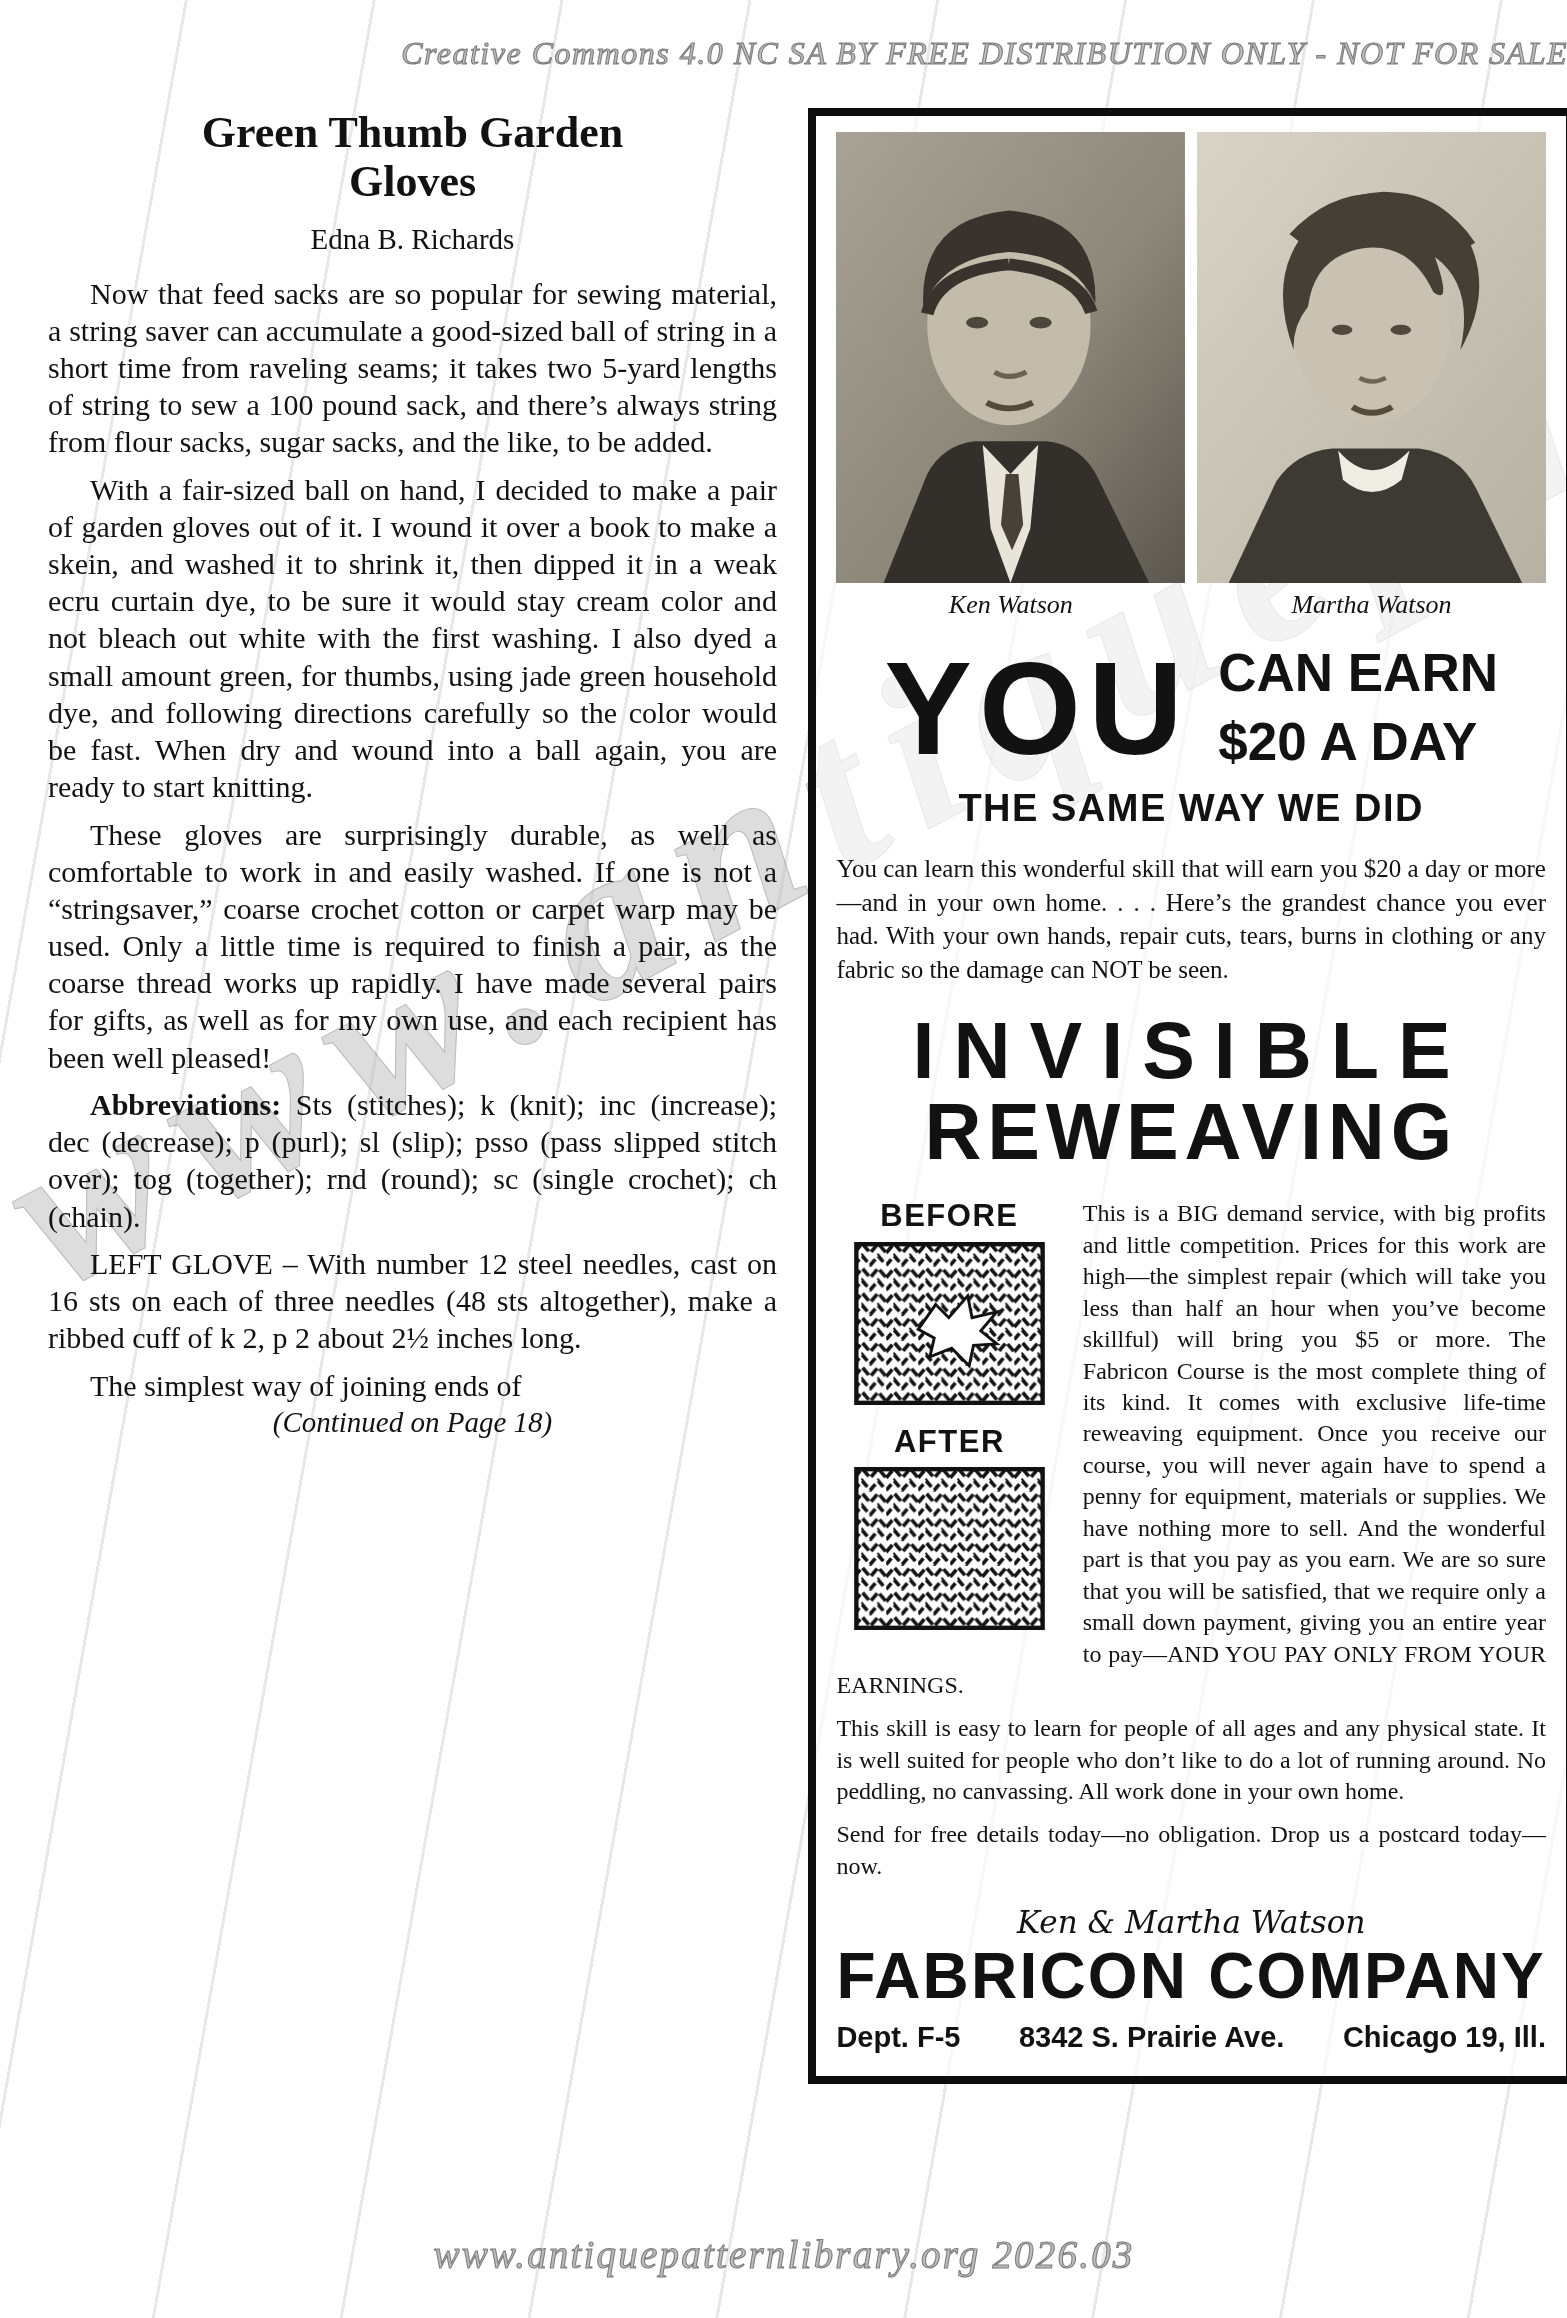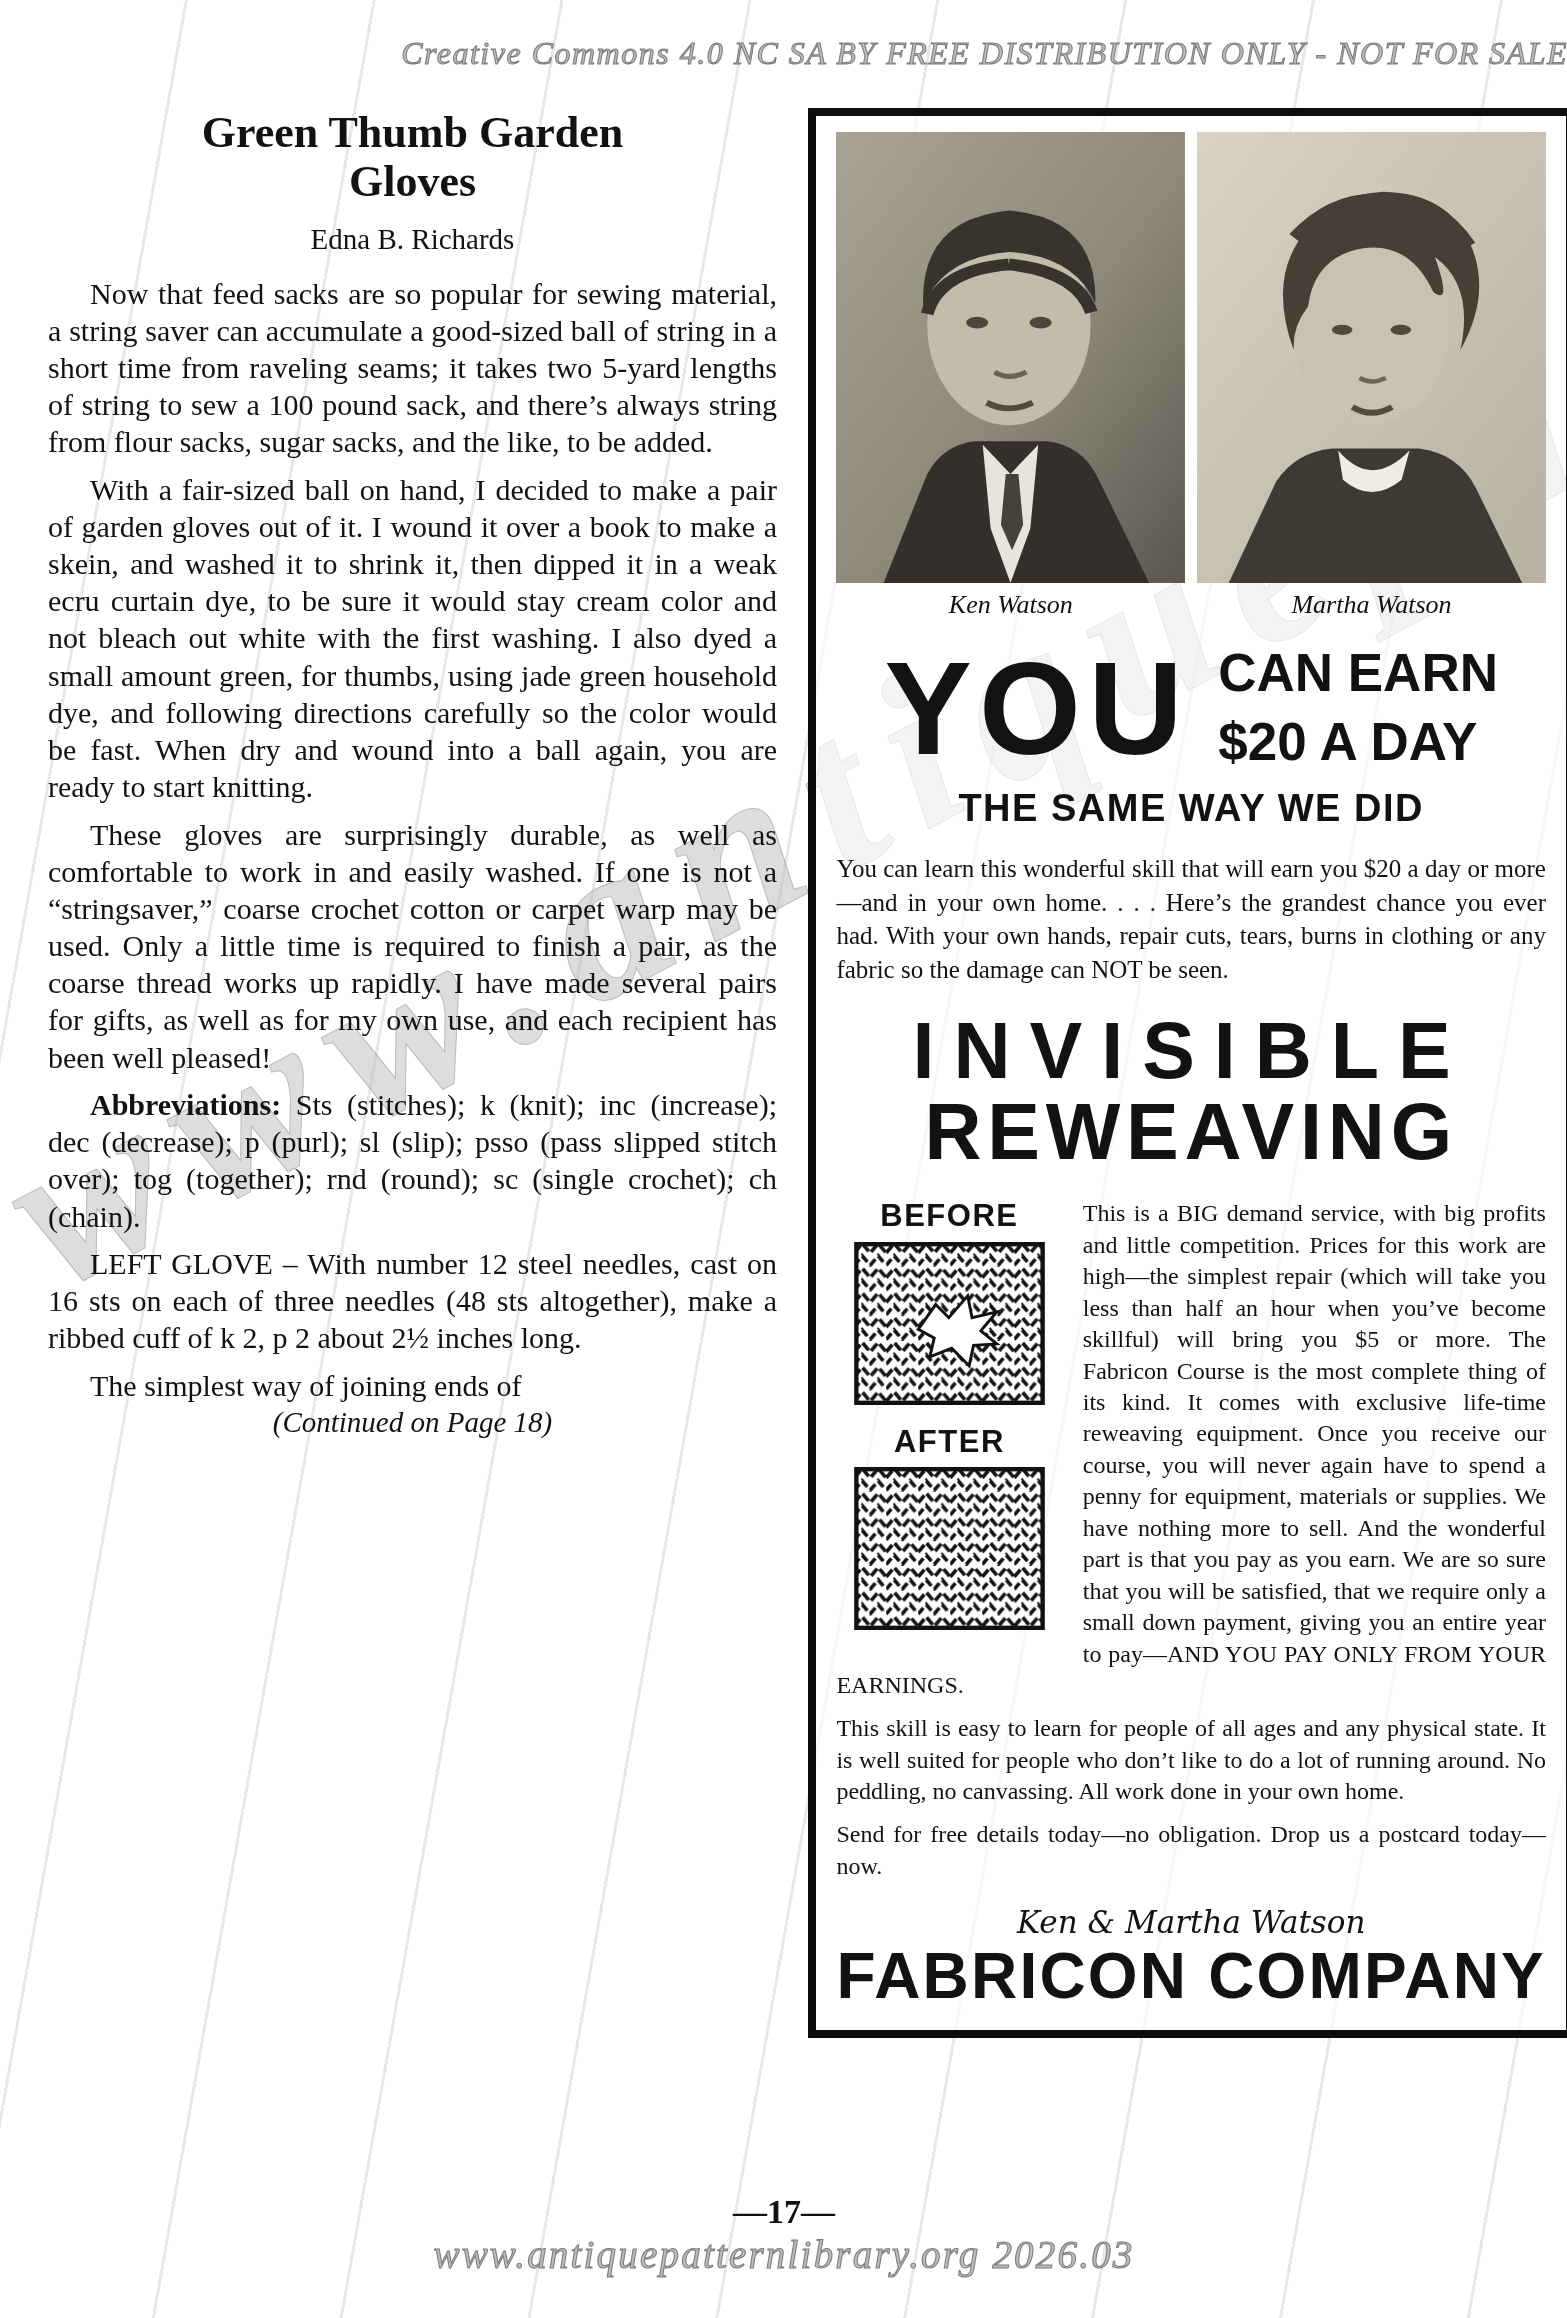--- a/index.html
+++ b/index.html
@@ -242,22 +242,26 @@
             <rect x="3" y="3" width="256" height="218" fill="url(#hb2)" stroke="#111" stroke-width="6"></rect>
           </svg>
         </div>
         <p class="ad-flow"><span>This is a BIG demand service, with big profits and little competition. Prices for this work are high—the simplest repair (which will take you less than half an hour when you’ve become skillful) will bring you $5 or more. The Fabricon Course is the most complete thing of its kind. It comes with exclusive life-time reweaving equipment. Once you receive our course, you will never again have to spend a penny for equipment, materials or supplies. We have nothing more to sell. And the wonderful part is that you pay as you earn. We are so</span> <span>sure that you will be satisfied, that we require only a small down payment, giving you an entire year to pay—AND YOU PAY ONLY FROM YOUR EARNINGS.</span></p>
         <p class="ad-para">This skill is easy to learn for people of all ages and any physical state. It is well suited for people who don’t like to do a lot of running around. No peddling, no canvassing. All work done in your own home.</p>
         <p class="ad-para">Send for free details today—no obligation. Drop us a postcard today—now.</p>
       </div>
 
       <div class="signature">Ken &amp; Martha Watson</div>
       <div class="company">FABRICON COMPANY</div>
+      <div class="addr-row">
+        <span>Dept. F-5</span>
+        <span>8342 S. Prairie Ave.</span>
+        <span>Chicago 19, Ill.</span>
+      </div>
 
     </div>
   </div>
 </div>
 
 <div class="footer">
-  <div class="pageno">—17—</div>
   <div class="wm-bottom outline-text">www.antiquepatternlibrary.org 2026.03</div>
 </div>
 
 
 </body></html>

